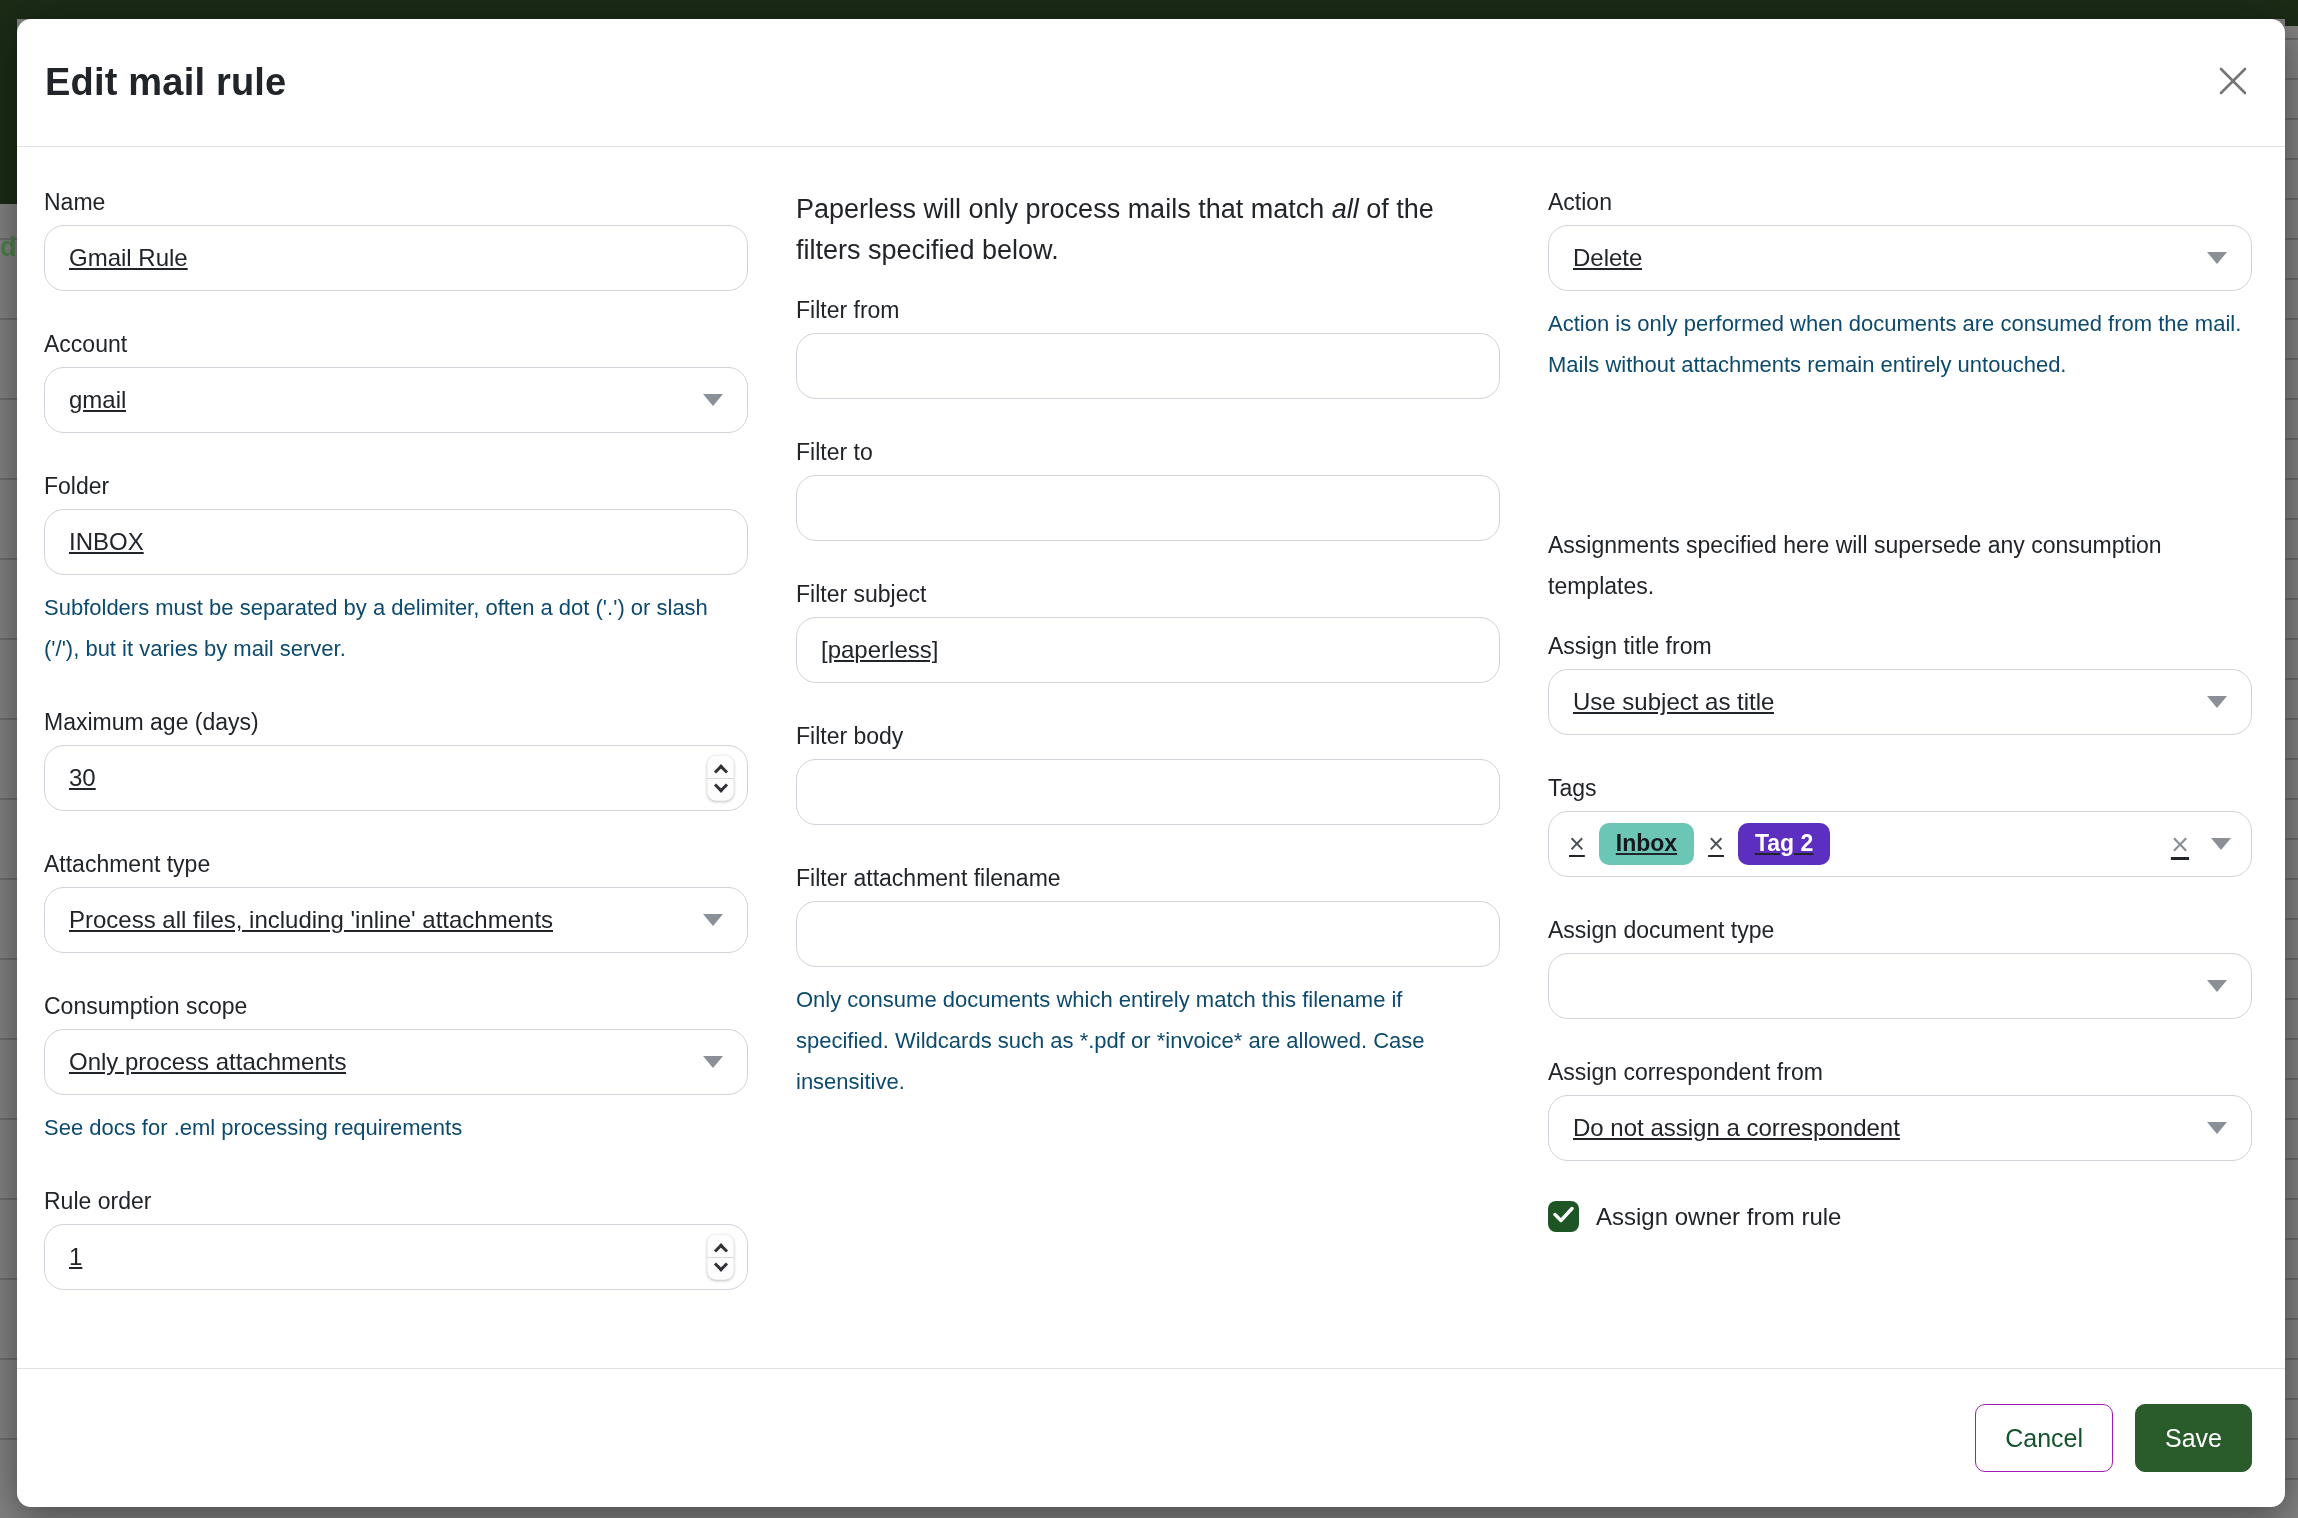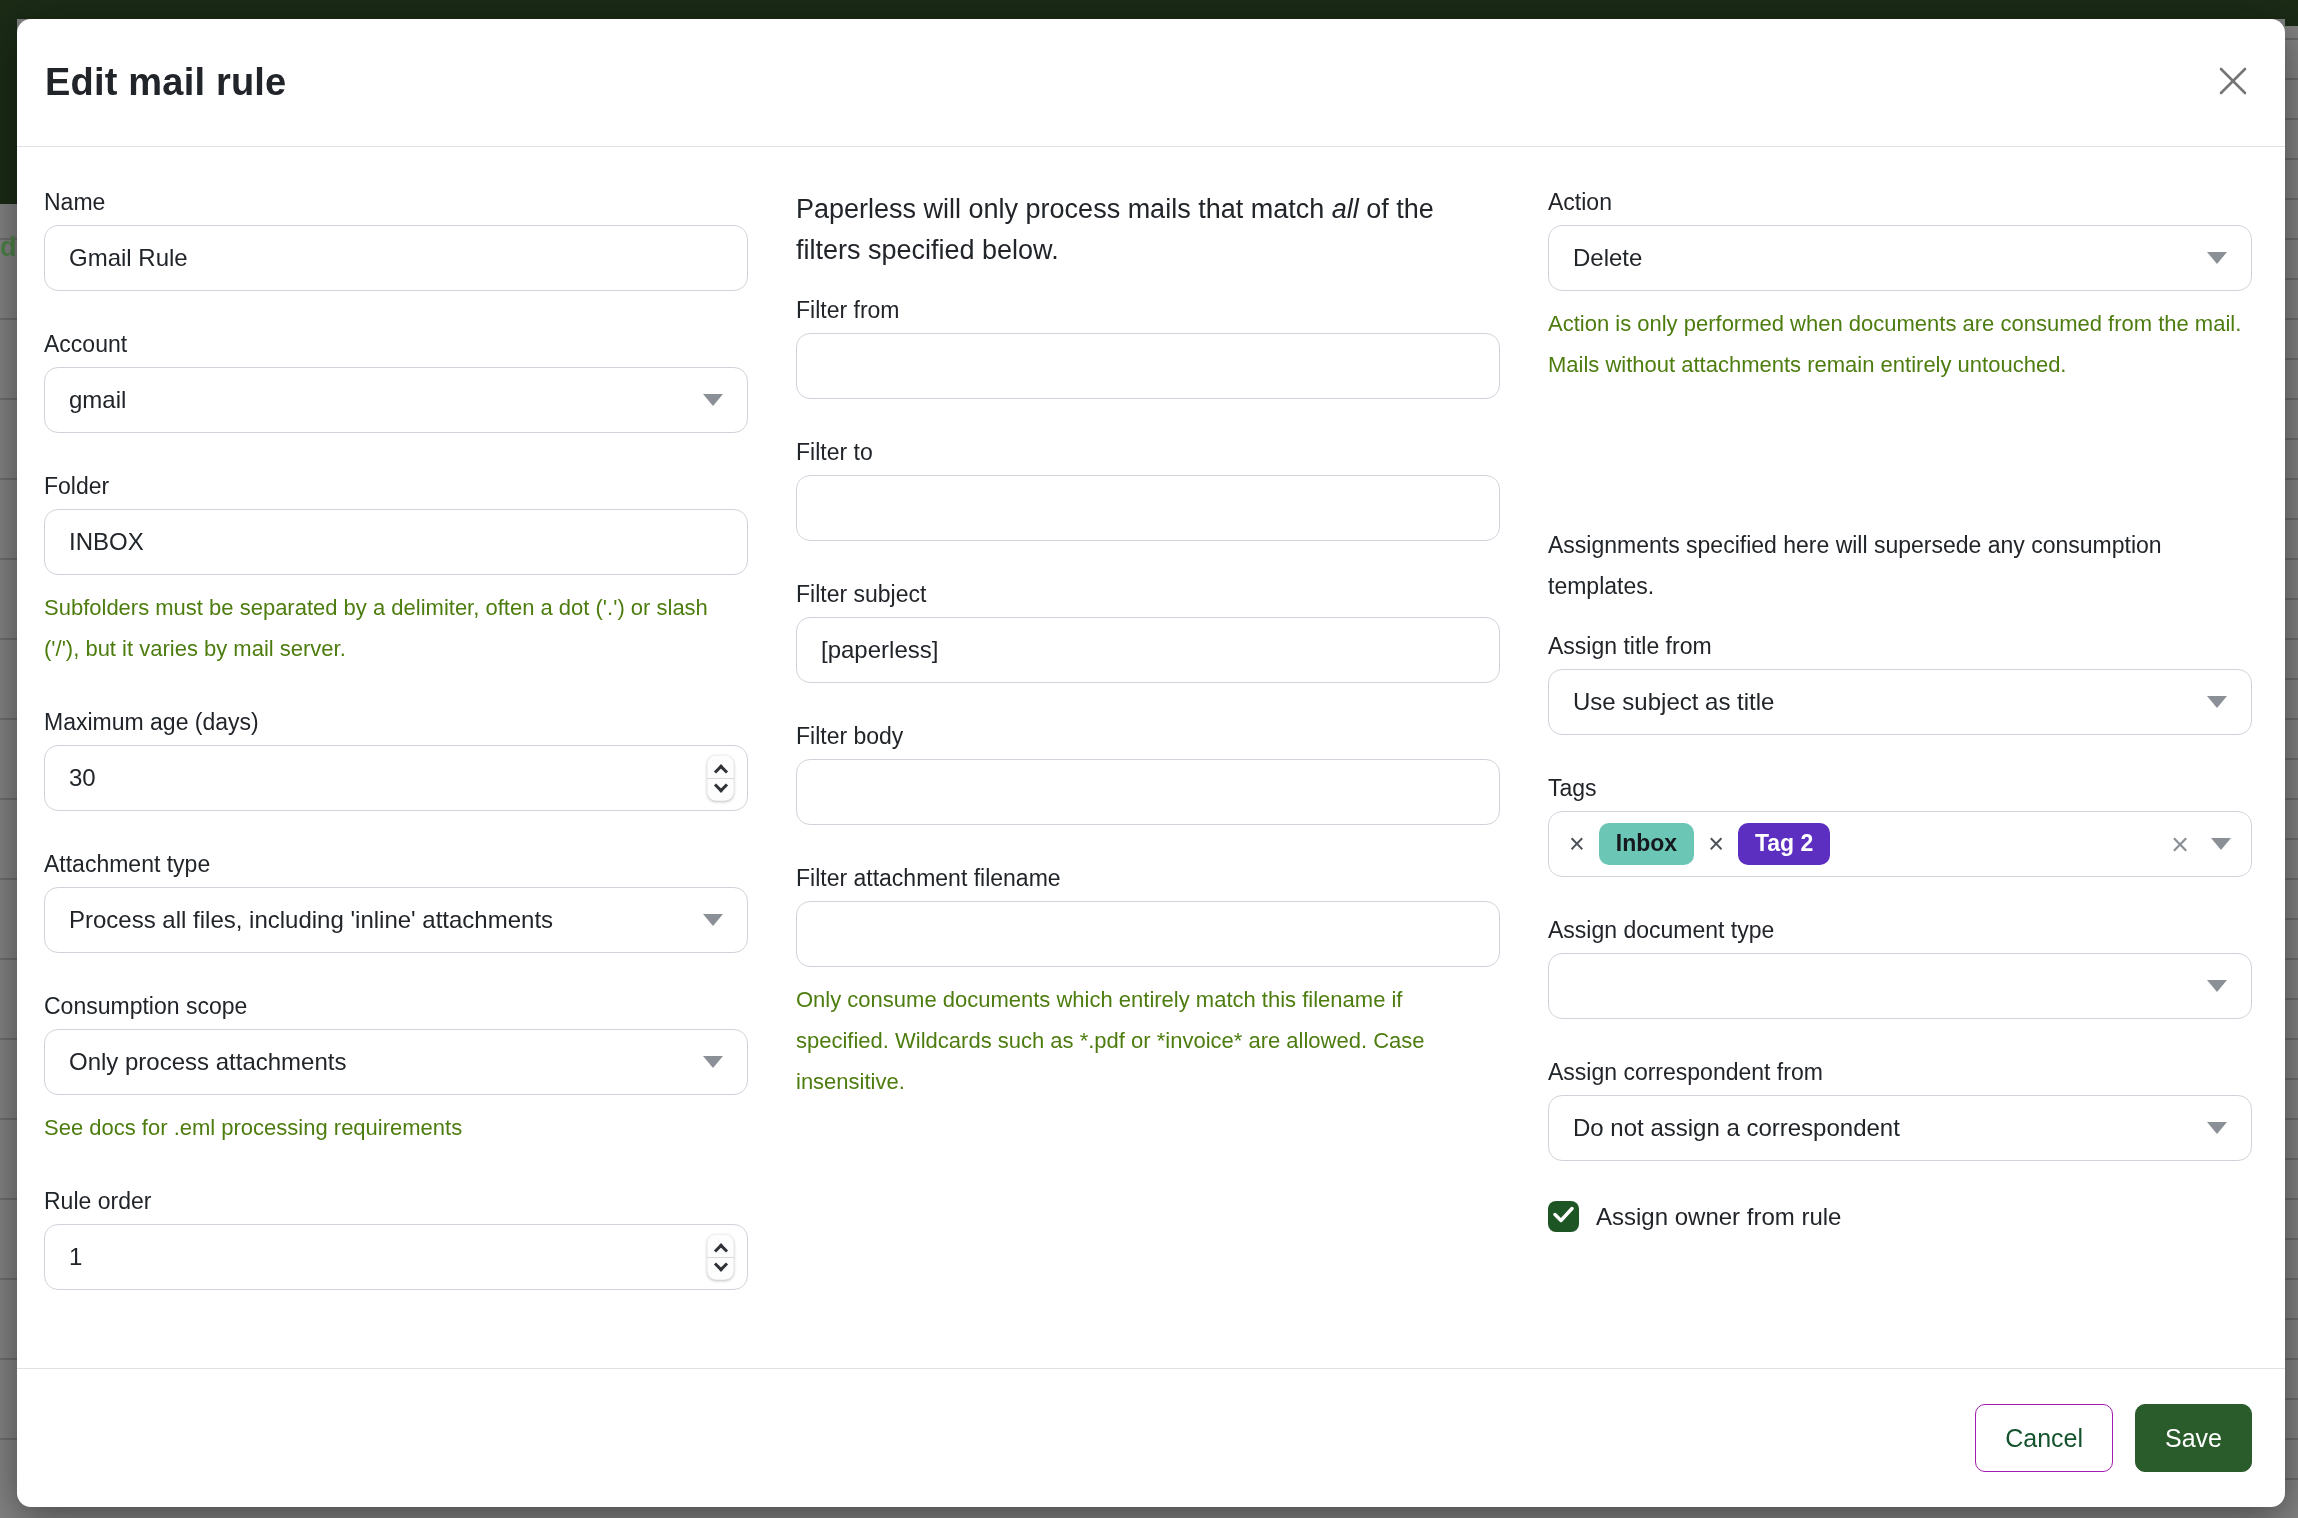--- a/index.html
+++ b/index.html
@@ -36,31 +36,31 @@
   .close-btn { width:44px; height:44px; border:none; background:transparent; cursor:pointer;
     display:flex; align-items:center; justify-content:center; }
 
   .modal-body { flex:1 1 auto; padding:42px 30px 0 27px; display:grid;
     grid-template-columns:704px 704px 704px; column-gap:48px; }
 
   
   .group { margin-bottom:40px; }
   .label { display:block; font-size:23px; color:#212529; margin-bottom:9px; }
   .control {
-    width:100%; height:66px; border:1px solid #ced4da; border-radius:14px;
+    width:100%; height:66px; border:1px solid #ced4da; border-radius:20px;
     font-size:24px; color:#212529; padding:0 24px; background:#fff;
     font-family:"Liberation Sans","DejaVu Sans",sans-serif; outline:none;
-    display:flex; align-items:center;
+    display:flex; align-items:center;text-decoration:underline;
   }
   input.control { display:block; line-height:64px; }
   .select { justify-content:space-between; cursor:pointer; }
   .select .value { white-space:nowrap; overflow:hidden; }
   .caret { width:0; height:0; border-left:10px solid transparent; border-right:10px solid transparent;
     border-top:12px solid #8b9097; flex:0 0 auto; margin-left:16px; }
-  .helper { font-size:22px; color:#4d7c0f; line-height:41px; margin-top:12px; }
+  .helper { font-size:22px; color:#0c4a6e; line-height:41px; margin-top:12px; }
   .intro { font-size:27px; color:#212529; line-height:41px; margin-bottom:26px; }
   .note { font-size:23px; color:#212529; line-height:41px; margin-bottom:26px; }
   .spacer-action { height:100px; }
 
   
   .number-wrap { position:relative; }
   .number-wrap input { padding-right:70px; }
   .stepper { position:absolute; right:14px; top:10px; width:27px; height:46px; background:#fdfdfd;
     border-radius:9px; box-shadow:0 1px 3px rgba(0,0,0,.25), inset 0 0 0 .5px rgba(0,0,0,.08);
     display:flex; flex-direction:column; align-items:center; justify-content:center; cursor:pointer; }

